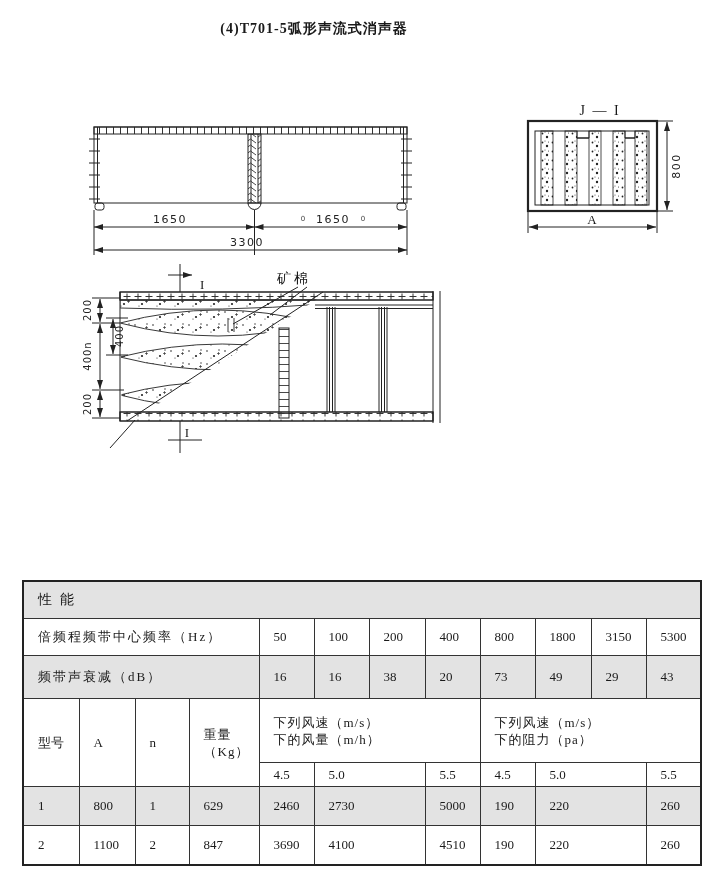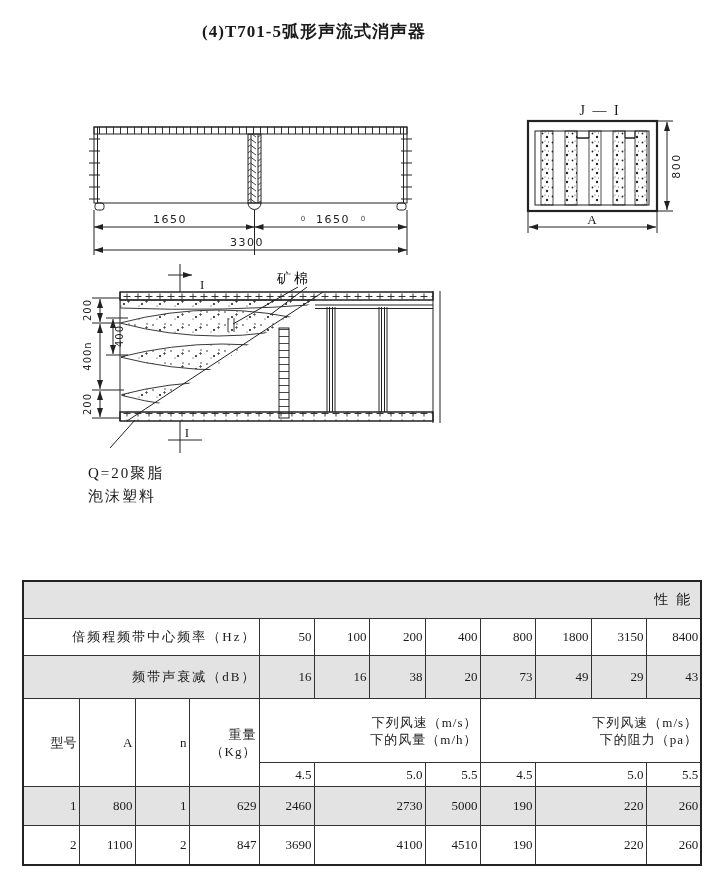--- a/index.html
+++ b/index.html
@@ -1,33 +1,33 @@
 <!DOCTYPE html>
 <html><head>
 <meta charset="utf-8">
 <style>
   html,body{margin:0;padding:0;background:#888;}
   #page{position:relative;width:720px;height:894px;background:#ffffff;margin:0 auto;
         font-family:"Liberation Serif",serif;color:#1a1a1a;overflow:hidden;}
   .abs{position:absolute;}
-  #doc-title{top:20px;left:0;width:628px;text-align:center;font-size:17px;font-weight:bold;letter-spacing:1px;}
+  #doc-title{top:20px;left:0;width:628px;text-align:center;font-size:14px;font-weight:bold;letter-spacing:1px;}
   
   .dnum{font-family:"DejaVu Sans",sans-serif;font-size:11px;letter-spacing:1.5px;fill:#222;}
   .dnum-s{font-family:"DejaVu Sans",sans-serif;font-size:10px;letter-spacing:1px;fill:#222;}
   .tiny{font-family:"DejaVu Sans",sans-serif;font-size:7px;fill:#444;}
   .dserif{font-family:"Liberation Serif",serif;font-size:13px;fill:#1a1a1a;}
   .dtitle{font-family:"Liberation Serif",serif;font-size:14px;letter-spacing:2px;fill:#1a1a1a;}
   .dcjk{font-family:"Liberation Serif",serif;font-size:14px;letter-spacing:3px;fill:#1a1a1a;}
   svg line,svg path,svg rect,svg polyline{vector-effect:none;}
   
   #note{top:462px;left:88px;font-size:15px;line-height:23px;letter-spacing:2px;}
   
   #spec-table{top:580px;left:22px;}
   table{border-collapse:collapse;table-layout:fixed;width:678px;font-size:13px;}
-  td{border:1px solid #333;text-align:right;vertical-align:middle;padding:0 2px;
+  td{border:1px solid #333;text-align:left;vertical-align:middle;padding:0 14px;
      overflow:hidden;white-space:nowrap;}
   table{border:2px solid #222;}
   tr.gray td{background:#e3e3e3;}
   .r-perf td{height:36px;font-size:14px;letter-spacing:8px;}
   .r-freq td{height:36px;}
   .r-atten td{height:42px;}
   .r-head td{height:63px;}
   .r-speed td{height:23px;}
   .r-data td{height:38px;}
   .lbl{letter-spacing:2px;margin-left:19px;}
@@ -197,24 +197,20 @@
     </g>
     <text class="dserif" x="122" y="33">I</text>
     <text class="dserif" x="109" y="181" text-anchor="middle">I</text>
     <text class="dcjk" x="199" y="27">矿棉</text>
     <text class="dnum-s" transform="translate(13,54) rotate(-90)" text-anchor="middle">200</text>
     <text class="dnum-s" transform="translate(13,100) rotate(-90)" text-anchor="middle">400n</text>
     <text class="dnum-s" transform="translate(13,148) rotate(-90)" text-anchor="middle">200</text>
     <text class="dnum-s" transform="translate(45,80) rotate(-90)" text-anchor="middle">400</text>
   </svg>
 
-  <div id="note" class="abs">
-    <div>Q=20聚脂</div>
-    <div>泡沫塑料</div>
-  </div>
 
   <div id="spec-table" class="abs">
     <table>
       <colgroup>
         <col style="width:56px">
           <col style="width:56px">
           <col style="width:54px">
           <col style="width:70px">
         <col style="width:55px">
           <col style="width:55px">
@@ -231,21 +227,21 @@
       </tr>
       <tr class="r-freq">
         <td colspan="4" class="lbl">倍频程频带中心频率（Hz）</td>
         <td>50</td>
         <td>100</td>
         <td>200</td>
         <td>400</td>
         <td>800</td>
         <td>1800</td>
         <td>3150</td>
-        <td>8400</td>
+        <td>5300</td>
       </tr>
       <tr class="gray r-atten">
         <td colspan="4" class="lbl">频带声衰减（dB）</td>
         <td>16</td>
         <td>16</td>
         <td>38</td>
         <td>20</td>
         <td>73</td>
         <td>49</td>
         <td>29</td>

